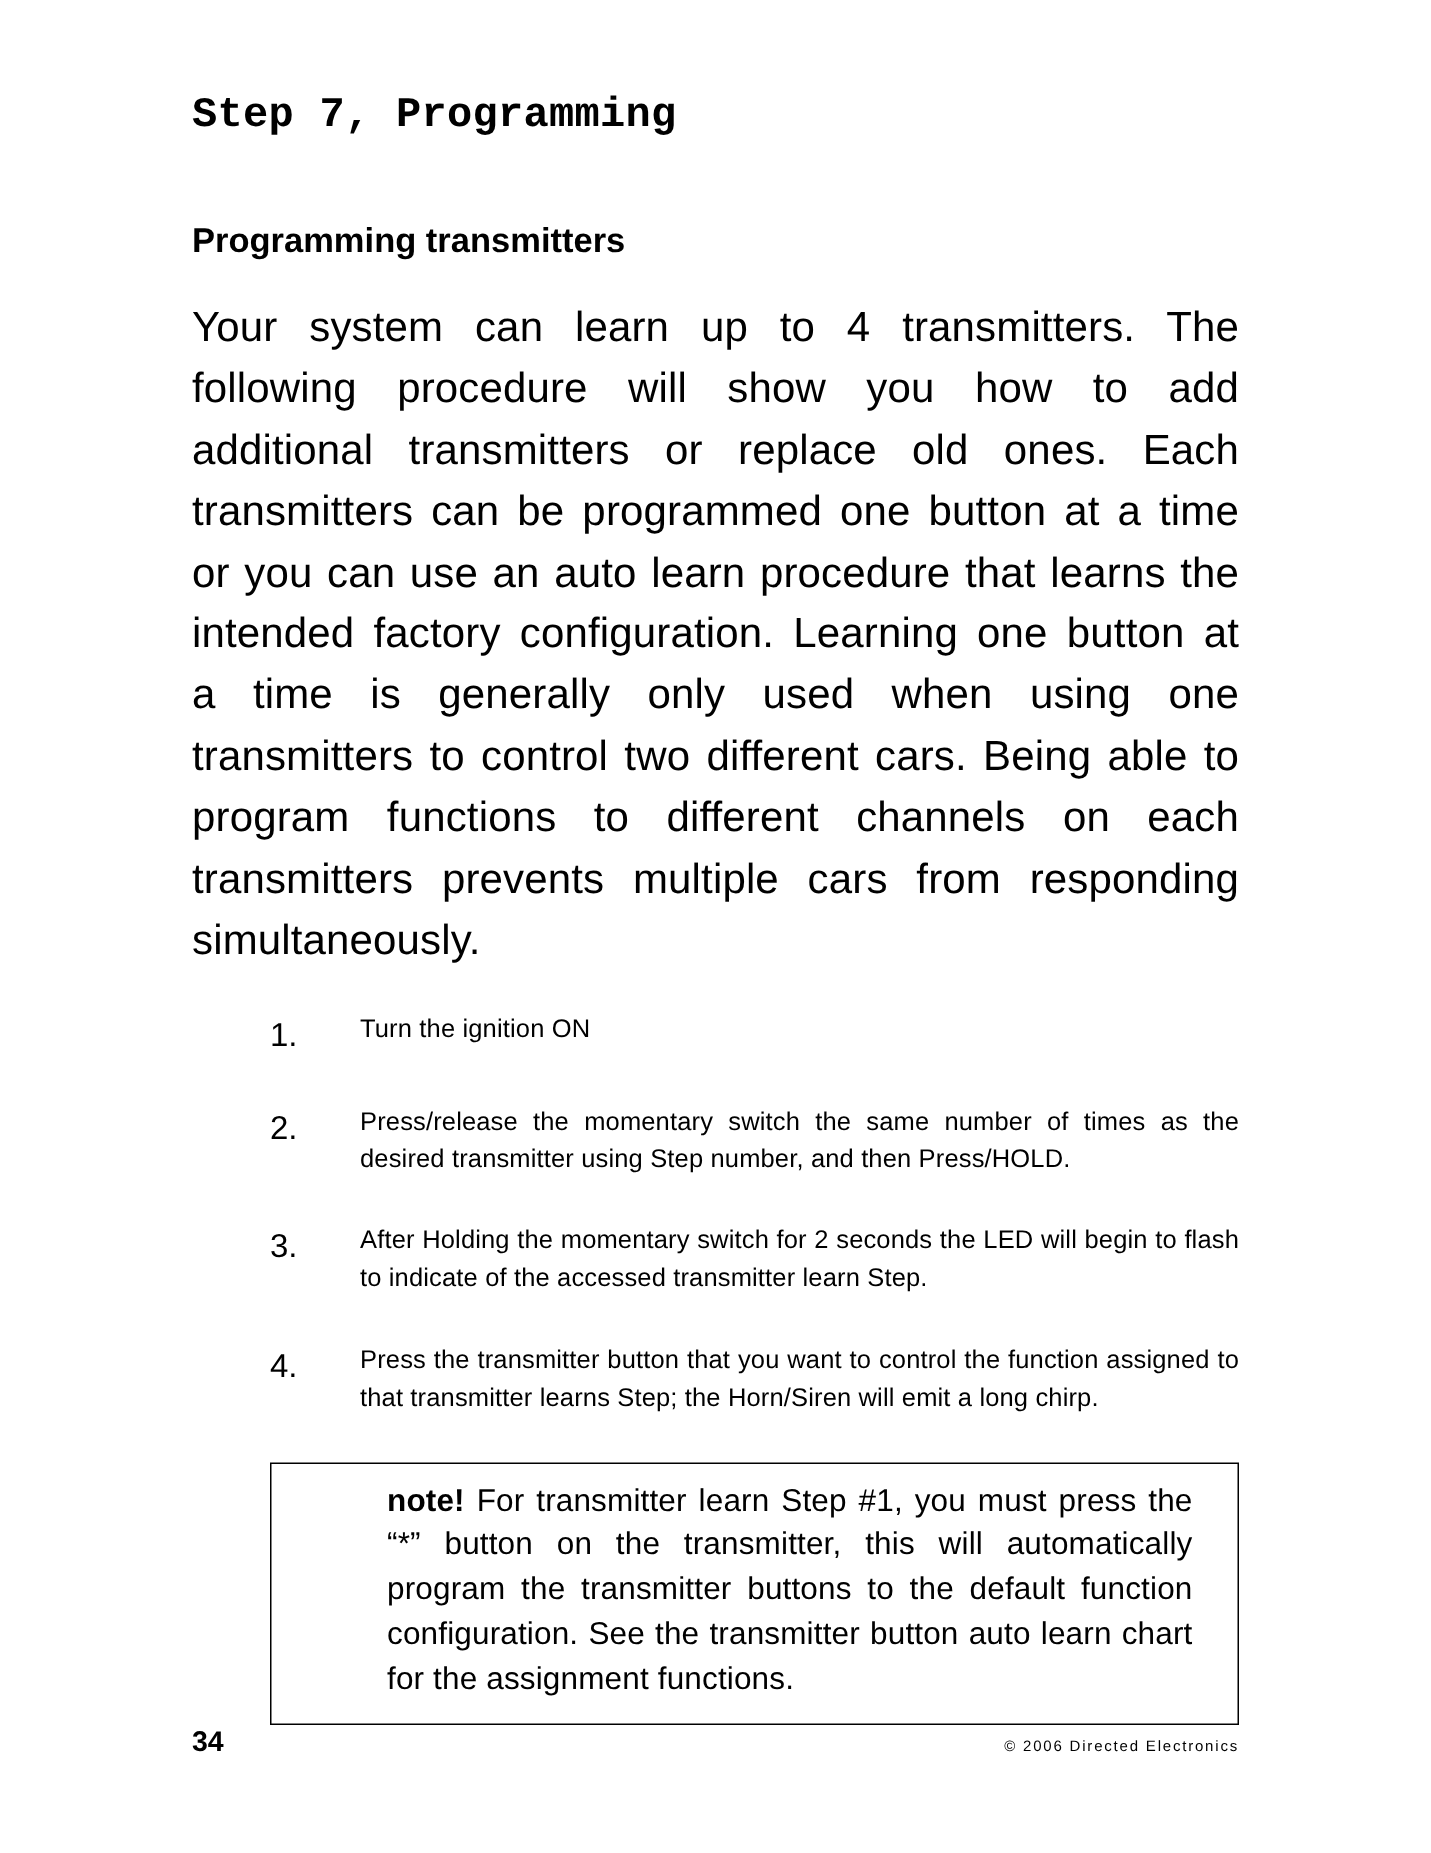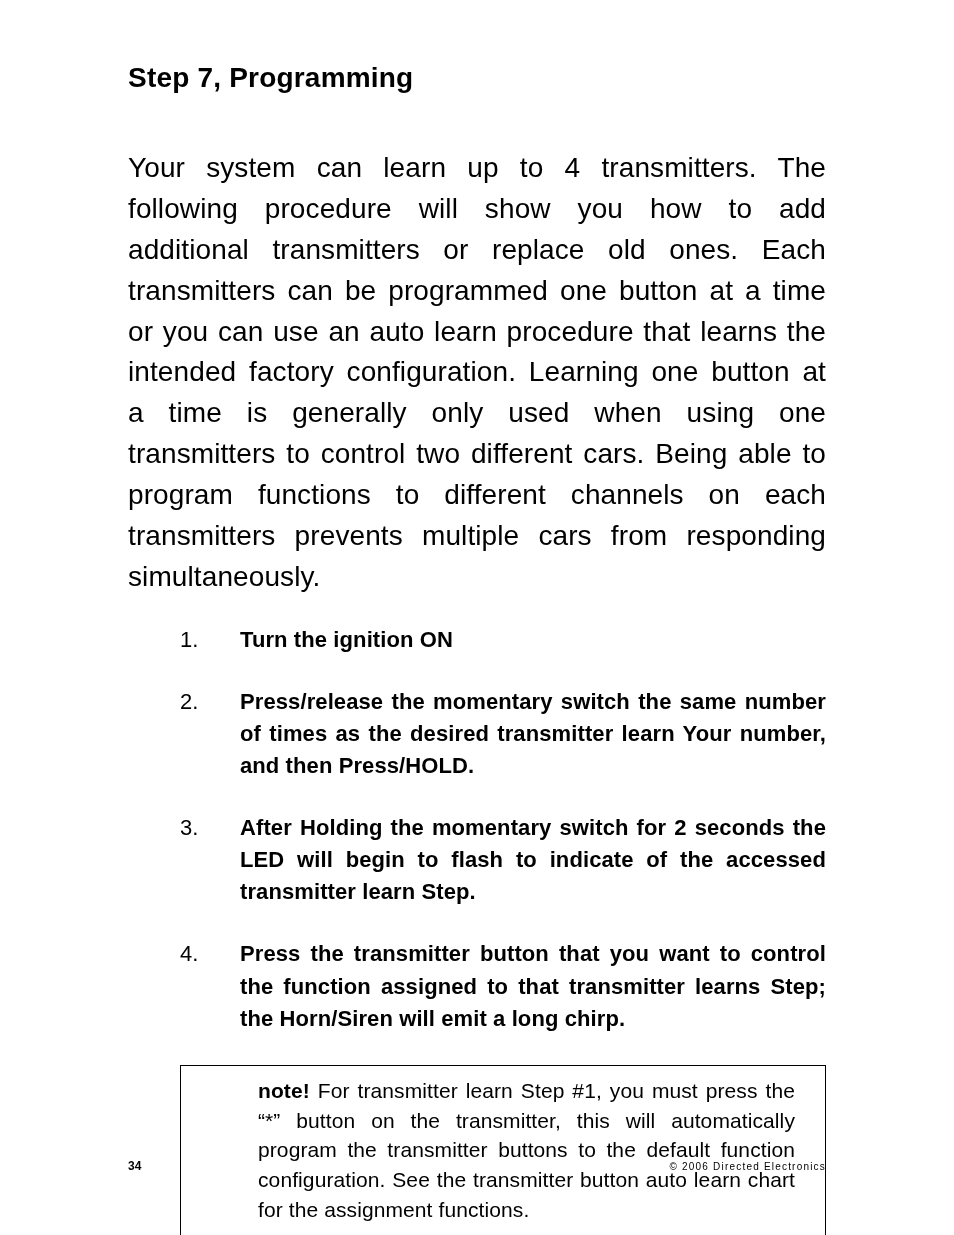--- a/index.html
+++ b/index.html
@@ -17,20 +17,21 @@
     width: 954px;
     height: 1235px;
     box-sizing: border-box;
     padding: 62px 128px 0 128px;
   }
   .h1 {
     font-size: 28px;
     font-weight: 700;
     margin: 0 0 54px 0;
     letter-spacing: 0.2px;
+    font-family: Liberation Mono, monospace;
   }
   .h2 {
     font-size: 23px;
     font-weight: 700;
     margin: 0 0 24px 0;
   }
   .body {
     font-size: 28px;
     line-height: 1.46;
     text-align: justify;
@@ -46,25 +47,24 @@
     display: flex;
     margin: 0 0 30px 0;
   }
   .li-num {
     flex: 0 0 60px;
     font-size: 22px;
     line-height: 1.46;
   }
   .li-text {
     flex: 1;
-    font-size: 22px;
+    font-size: 17px;
     line-height: 1.46;
     text-align: justify;
     letter-spacing: 0.1px;
-    font-weight: bold;
   }
   .note-box {
     margin: 0 0 0 52px;
     border: 1px solid #000;
     padding: 10px 30px 14px 77px;
     box-sizing: border-box;
   }
   .note-text {
     font-size: 21px;
     line-height: 1.42;
@@ -77,46 +77,47 @@
   .footer {
     position: absolute;
     left: 128px;
     right: 128px;
     bottom: 62px;
     display: flex;
     justify-content: space-between;
     align-items: baseline;
   }
   .page-num {
-    font-size: 12px;
+    font-size: 19px;
     font-weight: 700;
   }
   .copyright {
     font-size: 10px;
     letter-spacing: 1.2px;
   }
 </style>
 </head>
 <body>
 
 <div class="page">
 
   <h1 class="h1">Step 7, Programming</h1>
 
+  <h2 class="h2">Programming transmitters</h2>
 
   <p class="body">Your system can learn up to 4 transmitters.  The following procedure will show you how to add additional transmitters or replace old ones.  Each transmitters can be programmed one button at a time or you can use an auto learn procedure that learns the intended factory configuration.  Learning one button at a time is generally only used when using one transmitters to control two different cars.  Being able to program functions to different channels on each transmitters prevents multiple cars from responding simultaneously.</p>
 
   <div class="list">
     <div class="li">
       <div class="li-num">1.</div>
       <div class="li-text">Turn the ignition ON</div>
     </div>
     <div class="li">
       <div class="li-num">2.</div>
-      <div class="li-text">Press/release the momentary switch the same number of times as the desired transmitter learn Your number, and then Press/HOLD.</div>
+      <div class="li-text">Press/release the momentary switch the same number of times as the desired transmitter using Step number, and then Press/HOLD.</div>
     </div>
     <div class="li">
       <div class="li-num">3.</div>
       <div class="li-text">After Holding the momentary switch for 2 seconds the LED will begin to flash to indicate of the accessed transmitter learn Step.</div>
     </div>
     <div class="li">
       <div class="li-num">4.</div>
       <div class="li-text">Press the transmitter button that you want to control the function assigned to that transmitter learns Step; the Horn/Siren will emit a long chirp.</div>
     </div>
   </div>

